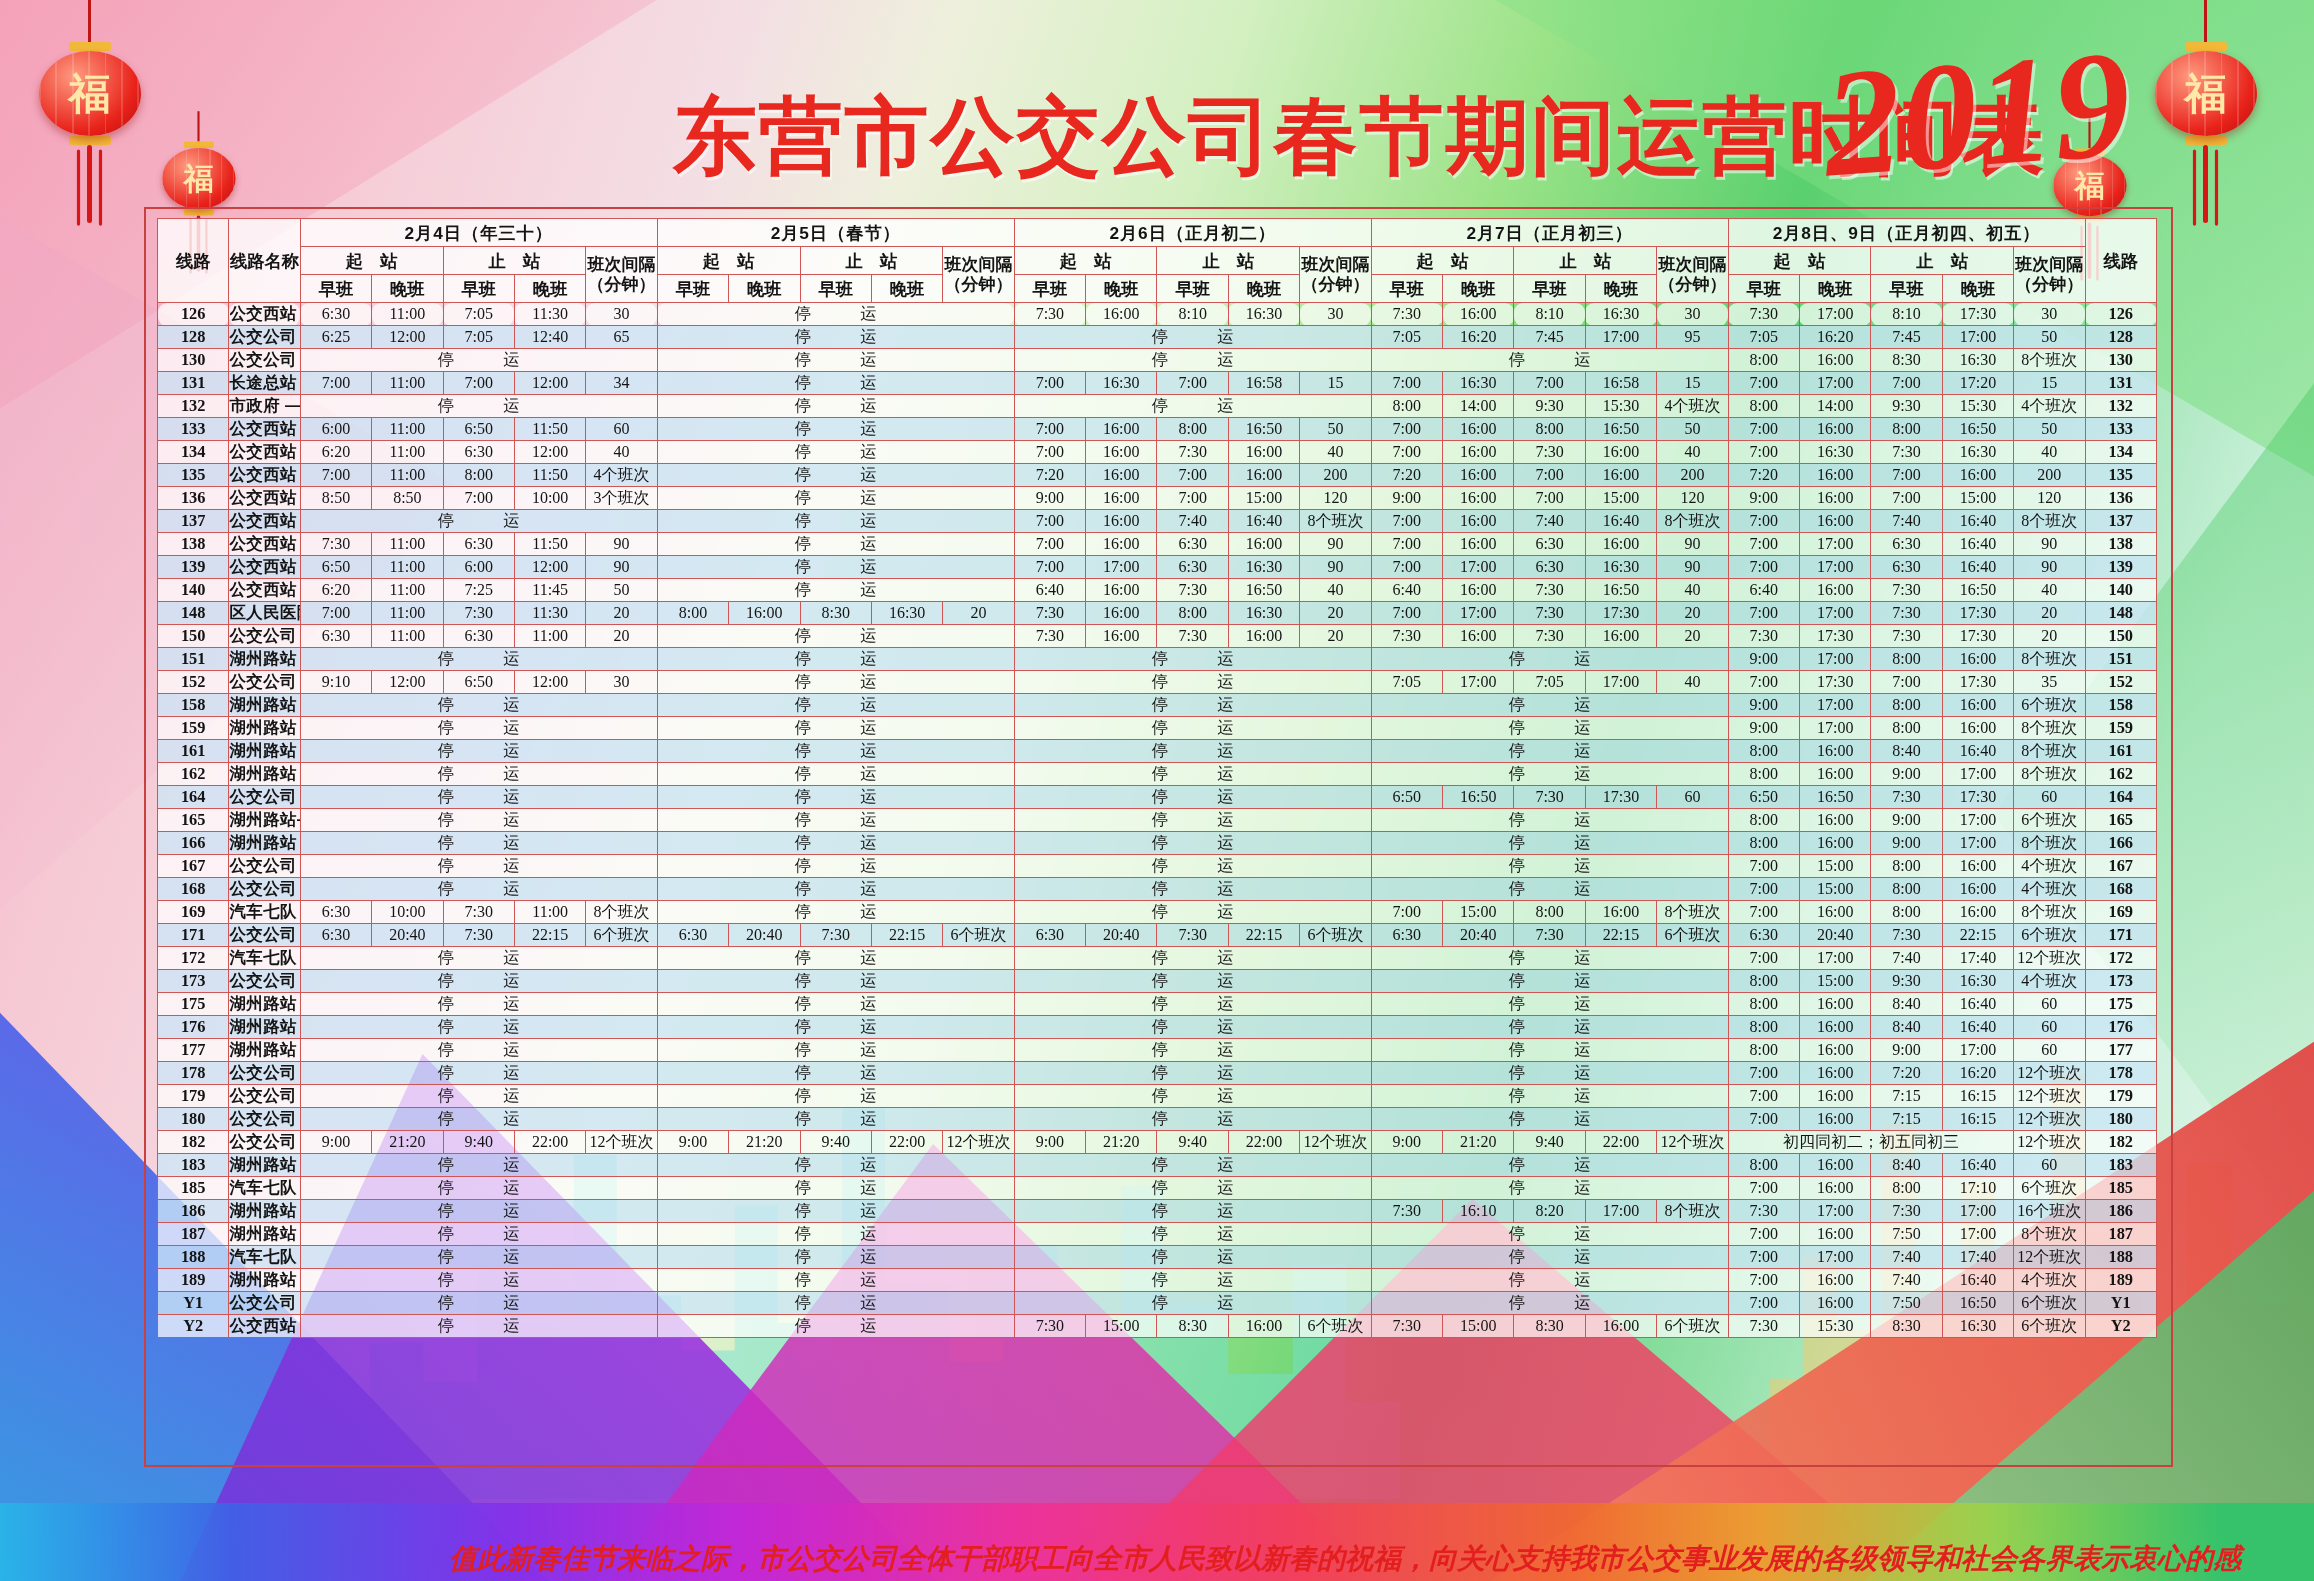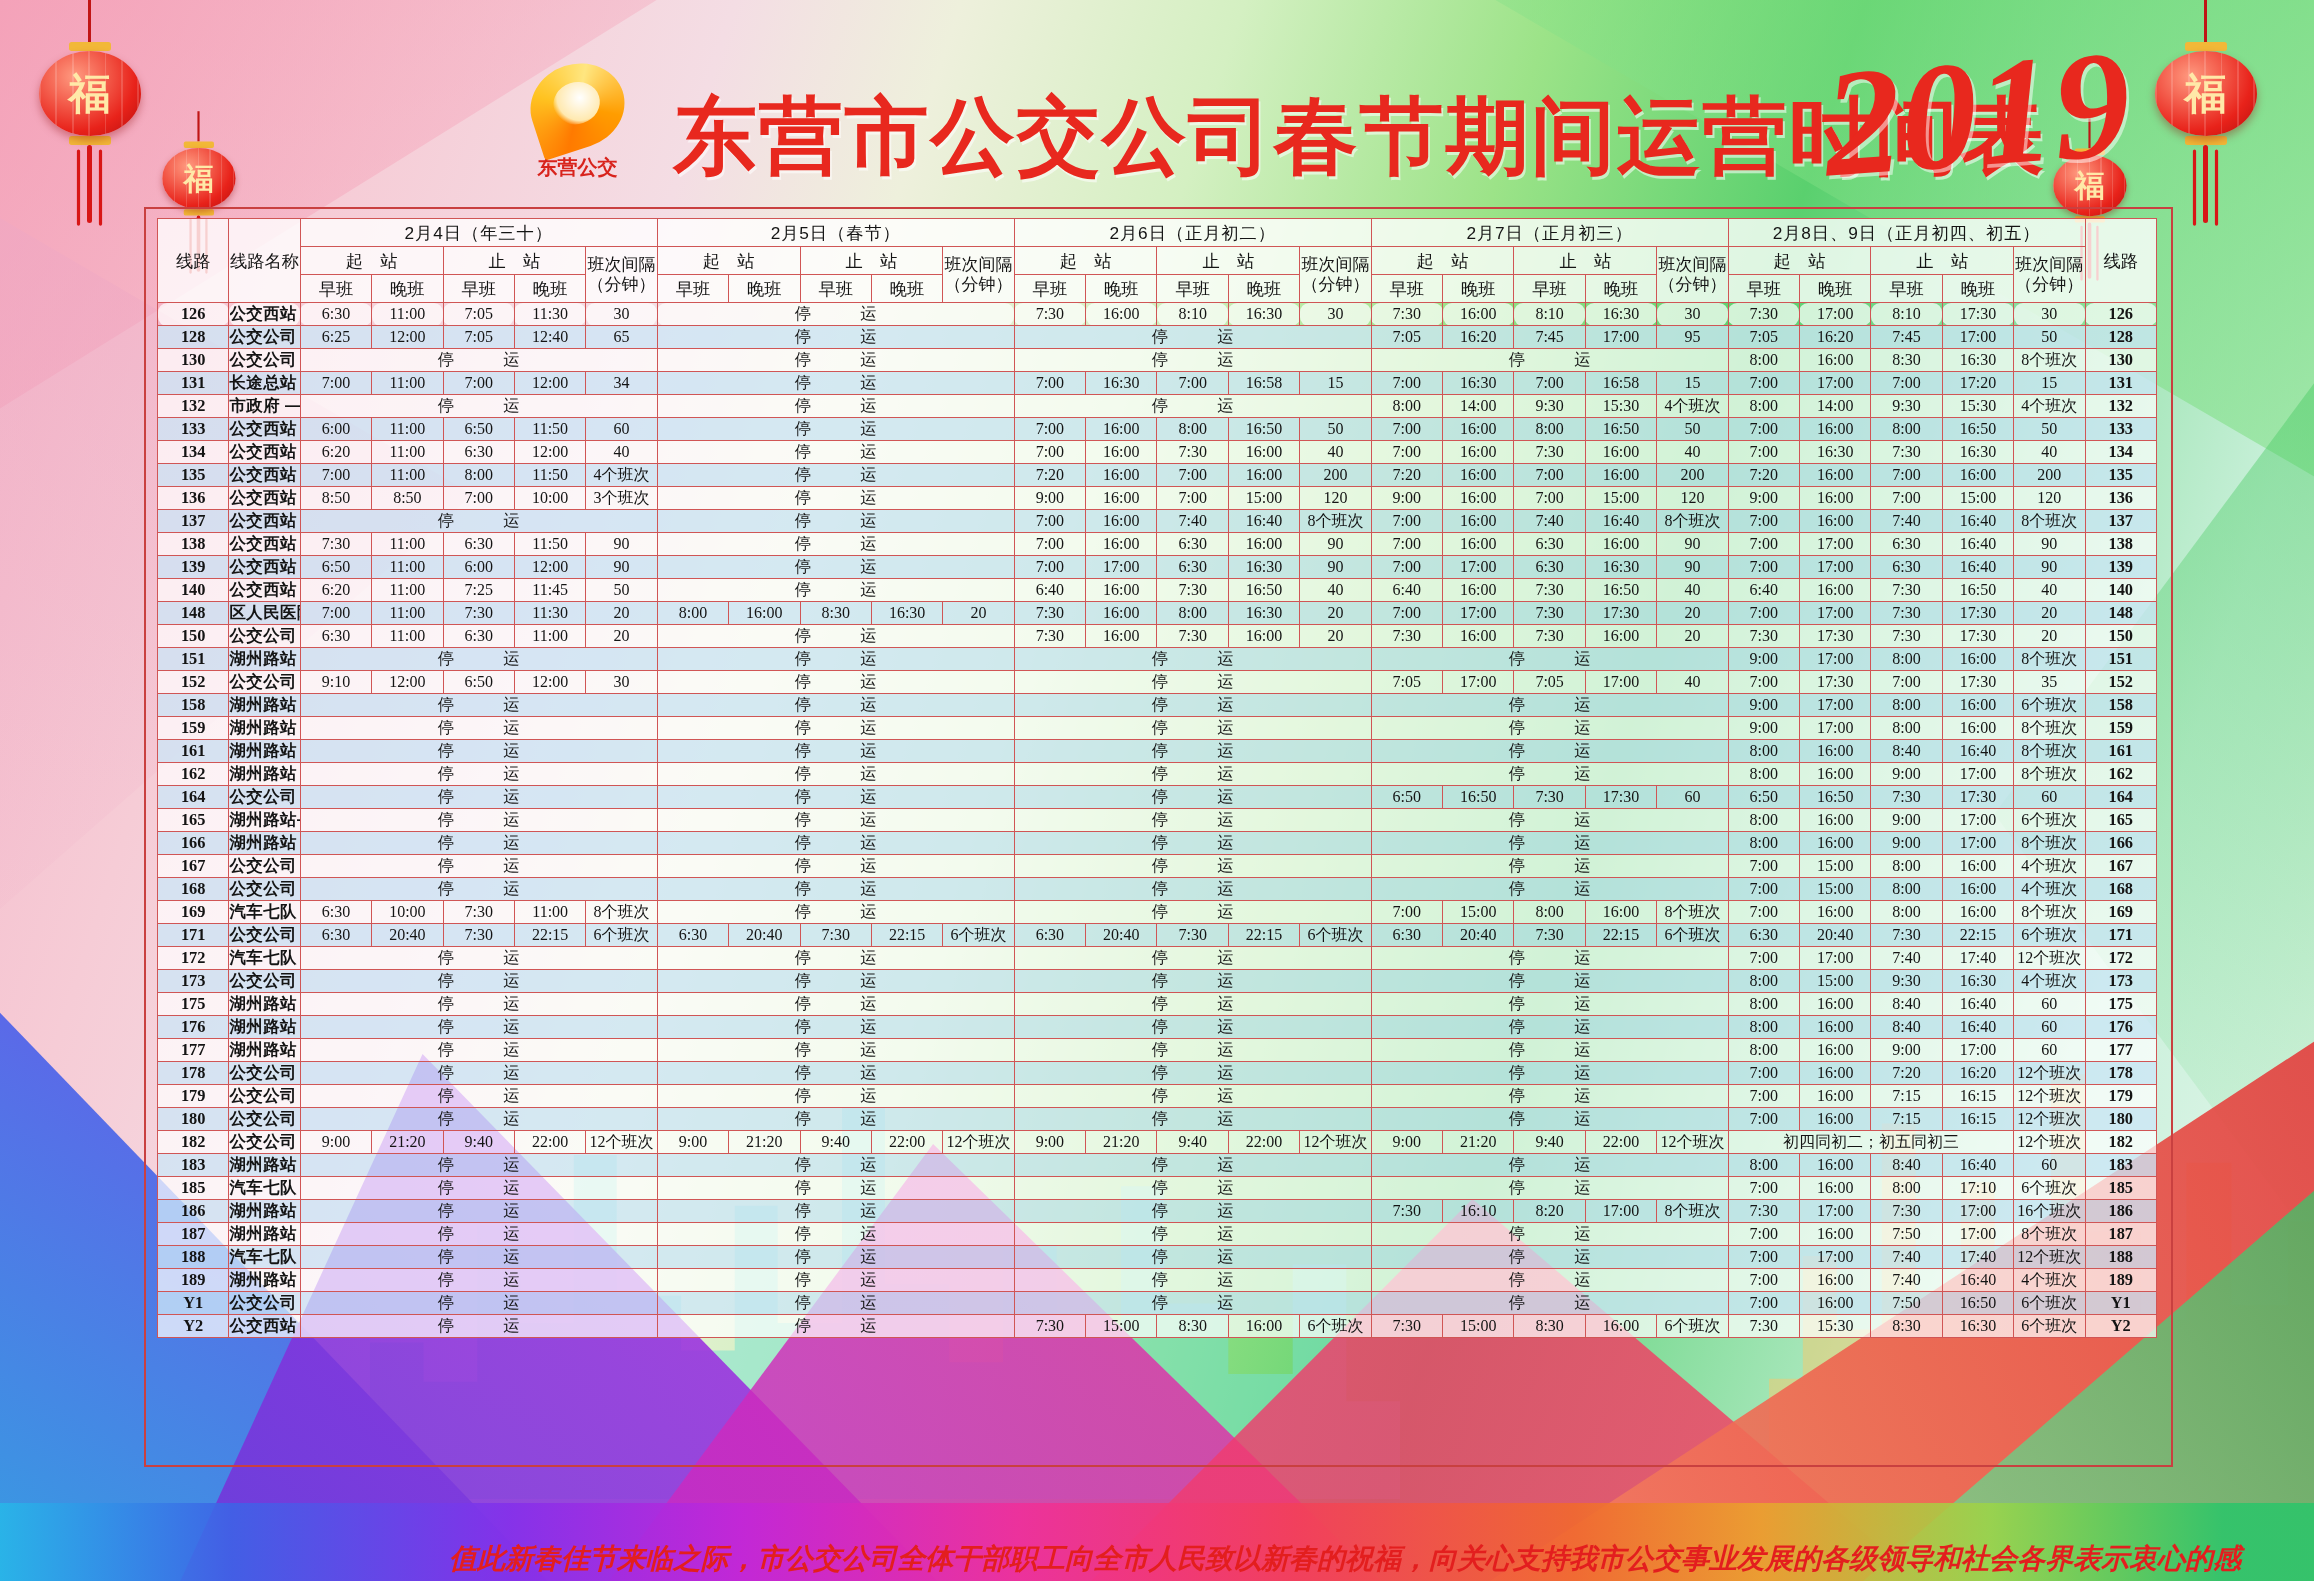--- a/index.html
+++ b/index.html
@@ -52,21 +52,21 @@
     text-shadow:1.8px 2.7px 0 rgba(255,255,255,.55);font-family:"Liberation Sans",sans-serif;}
   .year{position:absolute;left:1786px;top:25.5px;width:382px;text-align:center;
     font-size:153px;font-weight:900;font-style:italic;color:#e8281e;transform:rotate(-4deg);
     font-family:"Liberation Serif",serif;text-shadow:2.7px 3.6px 0 rgba(255,255,255,.5);}
 
   
   .frame{position:absolute;left:144px;top:207px;width:2029px;height:1260px;border:2.7px solid #c94040;}
   table.sched{position:absolute;left:11px;top:9px;width:2000px;border-collapse:collapse;table-layout:fixed;}
   .sched th,.sched td{border:0.9px solid #d05555;text-align:center;vertical-align:middle;
     padding:0;overflow:hidden;white-space:nowrap;background:rgba(255,255,255,.72);color:#141414;}
-  .sched thead th{font-size:17.3px;font-weight:400;height:28px;background:rgba(255,255,255,.8);margin-top:46px;}
+  .sched thead th{font-size:17.3px;font-weight:700;height:28px;background:rgba(255,255,255,.8);margin-top:46px;}
   .sched thead .dayh{font-size:17.3px;letter-spacing:0.9px;}
   .sched thead .intv div{line-height:1.15;font-size:17px;}
   .sched tbody tr{height:22.5px;}
   .sched tbody tr:nth-child(even) td{background:rgba(205,231,247,.78);}
   .sched td.rt{font-family:"Liberation Serif",serif;font-size:16.4px;font-weight:700;}
   .sched td.nm{font-size:16.4px;font-weight:600;letter-spacing:0.5px;}
   .sched td.tm,.sched td.iv{font-family:"Liberation Serif",serif;font-size:16px;}
   .sched td.susp{font-size:16.4px;letter-spacing:16.4px;text-indent:16.4px;}
   .sched .gb{border-left-width:1.8px;}
   .sched tbody tr:first-child td{border-top-width:1.8px;border-radius:9px;}
@@ -124,24 +124,20 @@
   <div class="lantern sm" style="right:171px;top:87px;">
     <div class="lan-string"></div>
     <div class="lan-cap"></div>
     <div class="lan-body">
       <div class="lan-char">福</div>
     </div>
     <div class="lan-base"></div>
     <div class="lan-tassel"></div>
   </div>
 
-  <div class="logo">
-    <div class="logo-swirl"></div>
-    <div class="logo-text">东营公交</div>
-  </div>
   <h1 class="title">东营市公交公司春节期间运营时间表</h1>
   <div class="year">2019</div>
 
   <div class="frame">
     <table class="sched">
       <thead>
           <tr>
             <th rowspan="3">线路</th>
             <th rowspan="3">线路名称</th>
             <th colspan="5" class="dayh gb">2月4日（年三十）</th>

